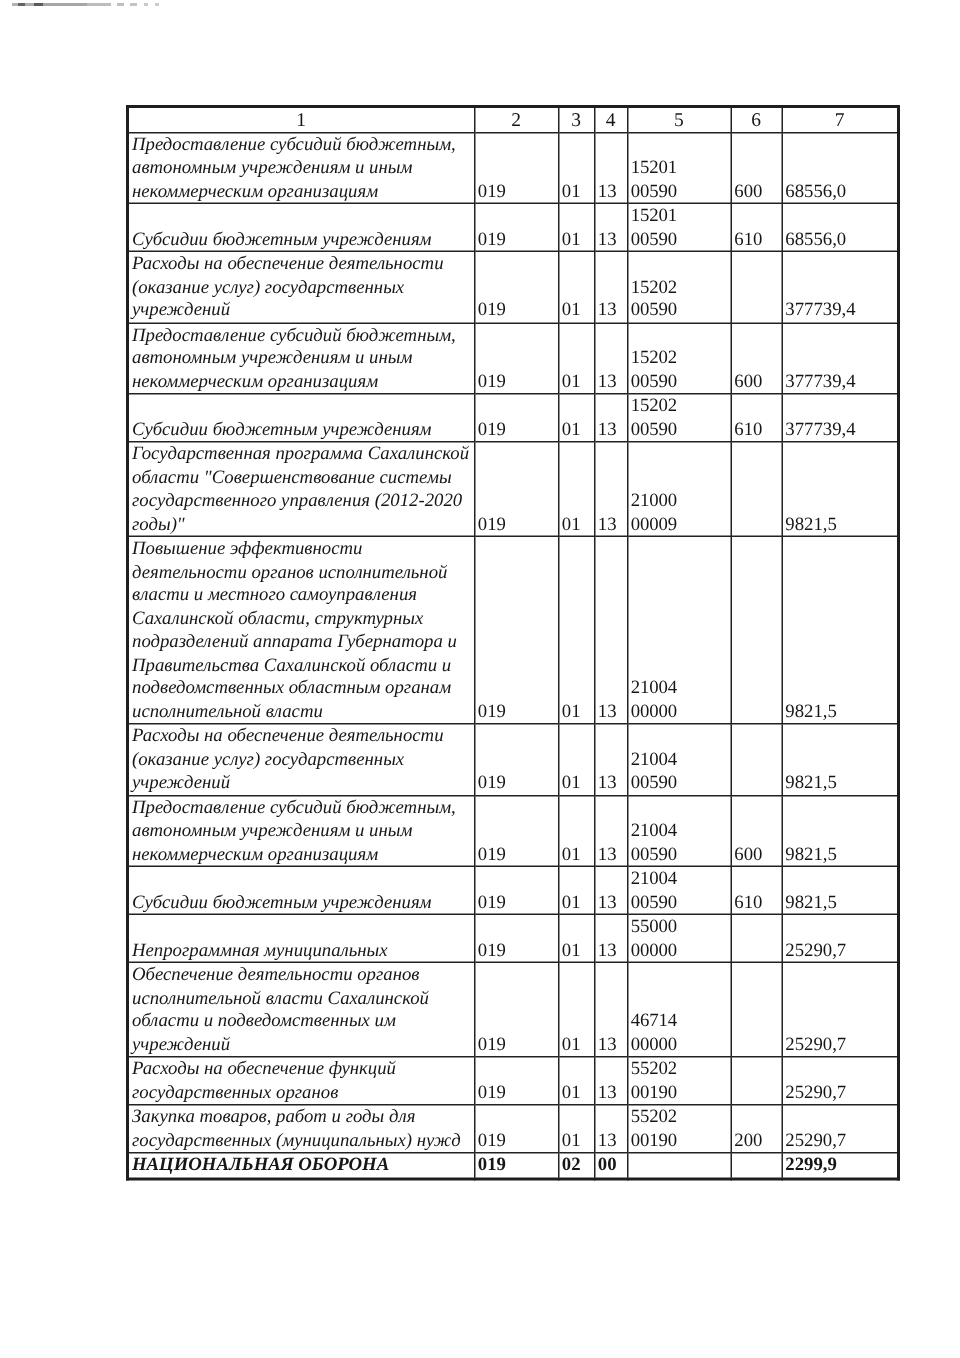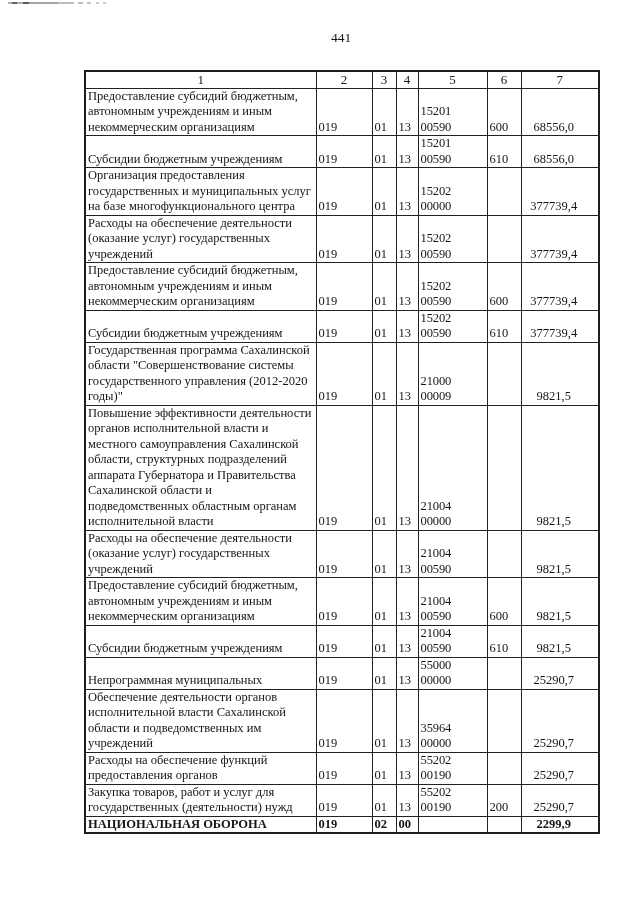--- a/index.html
+++ b/index.html
@@ -68,36 +68,35 @@
     font-size: 13px;
     text-align: center;
     vertical-align: middle;
     height: 15px;
     padding: 0;
   }
   .budget-table td {
     vertical-align: bottom;
     text-align: left;
   }
-  .budget-table td.c1 { padding-left: 2px; padding-right: 1px; }
+  .budget-table td.c1 { padding-left: 2px; padding-right: 1px; font-style: italic; }
   .budget-table td.c5 { letter-spacing: -0.1px; }
   .budget-table td.c7 {
-    text-align: center;
+    text-align: left;
     padding-right: 14px;
   }
   .budget-table tr.bold td {
     font-weight: bold;
   }
 </style>
 </head>
 <body>
 
 <div class="page">
   <div class="scan-artifact"></div>
-  <div class="page-number">441</div>
 
   <table class="budget-table">
     <colgroup>
       <col style="width:231px">
       <col style="width:56px">
       <col style="width:24px">
       <col style="width:22px">
       <col style="width:69px">
       <col style="width:34px">
       <col style="width:78px">
@@ -126,29 +125,20 @@
         <tr>
     <td class="c1">Субсидии бюджетным учреждениям</td>
     <td class="c2">019</td>
     <td class="c3">01</td>
     <td class="c4">13</td>
     <td class="c5">15201 00590</td>
     <td class="c6">610</td>
     <td class="c7">68556,0</td>
   </tr>
         <tr>
-    <td class="c1">Организация предоставления государственных и муниципальных услуг на базе многофункционального центра</td>
-    <td class="c2">019</td>
-    <td class="c3">01</td>
-    <td class="c4">13</td>
-    <td class="c5">15202 00000</td>
-    <td class="c6"></td>
-    <td class="c7">377739,4</td>
-  </tr>
-        <tr>
     <td class="c1">Расходы на обеспечение деятельности (оказание услуг) государственных учреждений</td>
     <td class="c2">019</td>
     <td class="c3">01</td>
     <td class="c4">13</td>
     <td class="c5">15202 00590</td>
     <td class="c6"></td>
     <td class="c7">377739,4</td>
   </tr>
         <tr>
     <td class="c1">Предоставление субсидий бюджетным, автономным учреждениям и иным некоммерческим организациям</td>
@@ -220,35 +210,35 @@
     <td class="c4">13</td>
     <td class="c5">55000 00000</td>
     <td class="c6"></td>
     <td class="c7">25290,7</td>
   </tr>
         <tr>
     <td class="c1">Обеспечение деятельности органов исполнительной власти Сахалинской области и подведомственных им учреждений</td>
     <td class="c2">019</td>
     <td class="c3">01</td>
     <td class="c4">13</td>
-    <td class="c5">35964 00000</td>
-    <td class="c6"></td>
-    <td class="c7">25290,7</td>
-  </tr>
-        <tr>
-    <td class="c1">Расходы на обеспечение функций предоставления органов</td>
+    <td class="c5">46714 00000</td>
+    <td class="c6"></td>
+    <td class="c7">25290,7</td>
+  </tr>
+        <tr>
+    <td class="c1">Расходы на обеспечение функций государственных органов</td>
     <td class="c2">019</td>
     <td class="c3">01</td>
     <td class="c4">13</td>
     <td class="c5">55202 00190</td>
     <td class="c6"></td>
     <td class="c7">25290,7</td>
   </tr>
         <tr>
-    <td class="c1">Закупка товаров, работ и услуг для государственных (деятельности) нужд</td>
+    <td class="c1">Закупка товаров, работ и годы для государственных (муниципальных) нужд</td>
     <td class="c2">019</td>
     <td class="c3">01</td>
     <td class="c4">13</td>
     <td class="c5">55202 00190</td>
     <td class="c6">200</td>
     <td class="c7">25290,7</td>
   </tr>
         <tr class="bold">
     <td class="c1">НАЦИОНАЛЬНАЯ ОБОРОНА</td>
     <td class="c2">019</td>

